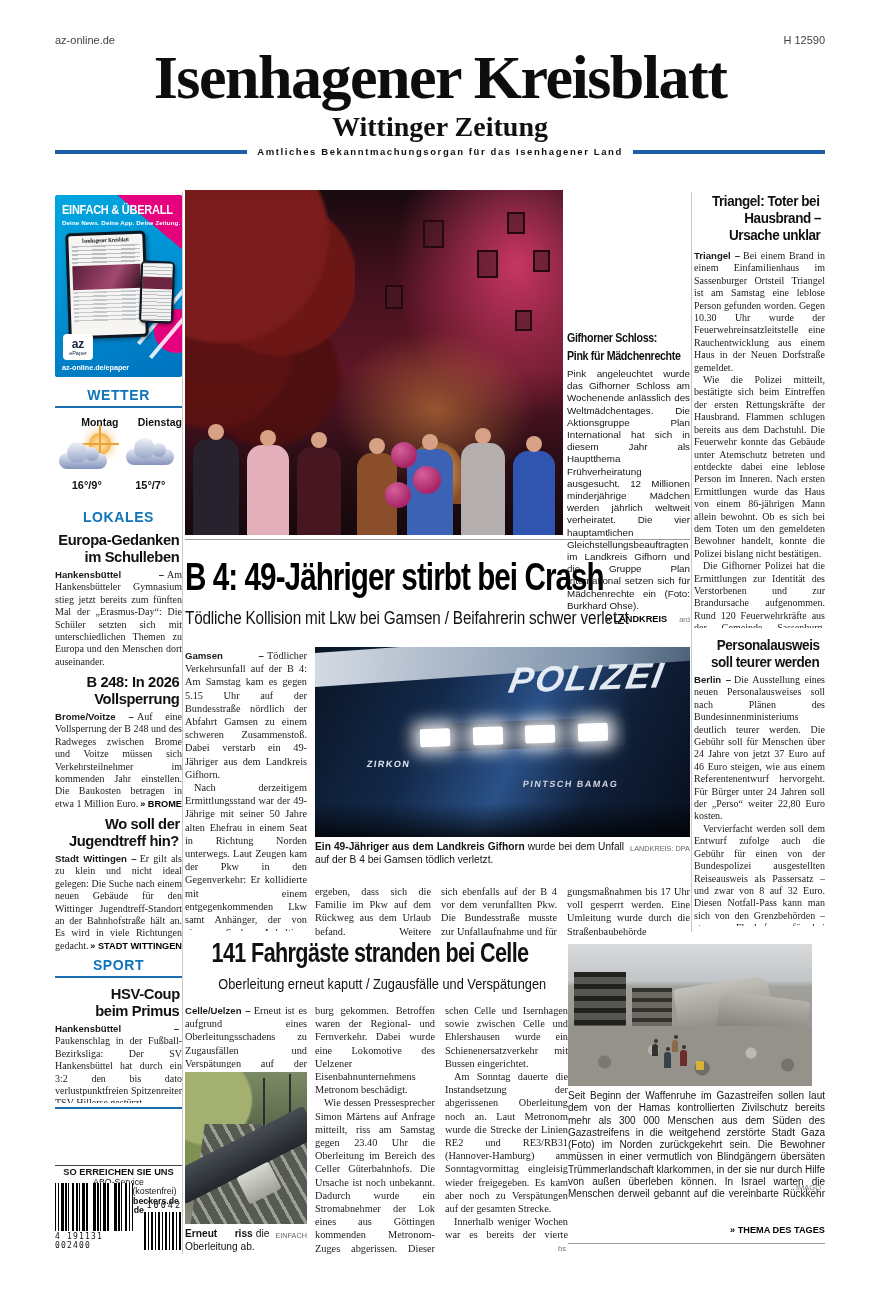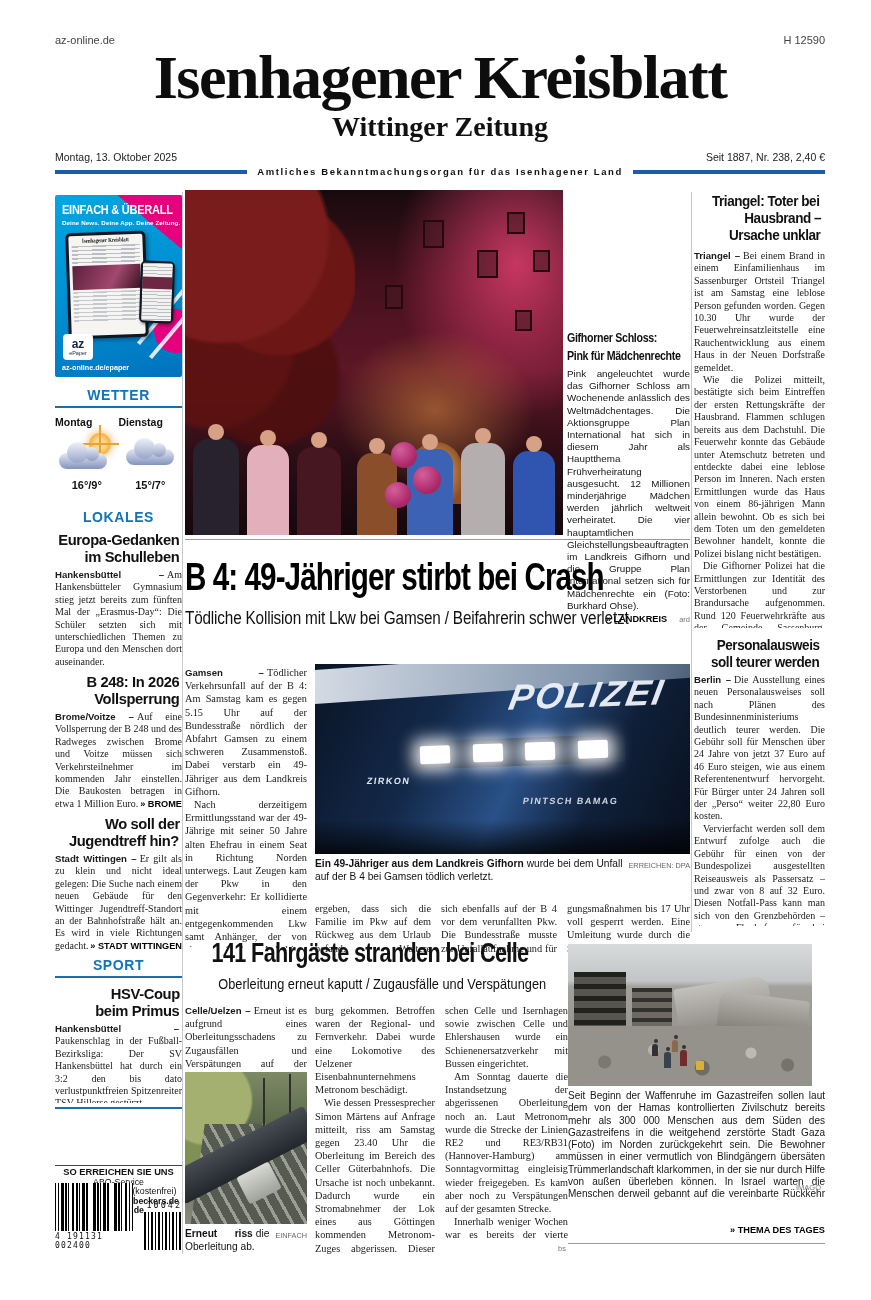--- a/index.html
+++ b/index.html
@@ -50,21 +50,21 @@
   .ad-pscr{width:100%;height:100%;background:#f3f2ef;border-radius:2px;
            background-image:linear-gradient(120deg,#6d2742 0 0),repeating-linear-gradient(180deg,#b9bec6 0 1px,transparent 1px 3.5px);
            background-size:100% 12px,100% 100%;background-position:0 14px,0 0;background-repeat:no-repeat,repeat}
   .ad-logo{position:absolute;top:139px;left:8px;width:30px;height:26px;background:#fff;border-radius:4px;
            display:flex;flex-direction:column;align-items:center;justify-content:center}
   .ad-logo .az{font-weight:bold;font-size:12px;line-height:12px;color:#16243f}
   .ad-logo .ep{font-size:5.5px;color:#16243f}
   .ad-url{position:absolute;bottom:5px;left:7px;color:#fff;font-weight:bold;font-size:7.2px}
 
   
-  .wday{font-weight:bold;font-size:10.5px;text-align:left}
+  .wday{font-weight:bold;font-size:10.5px;text-align:right}
   .wtemp{font-weight:bold;font-size:11px;text-align:center}
   .wicon{position:relative;width:56px;height:38px;margin:0 auto}
   .sun{position:absolute;right:4px;top:0;width:22px;height:22px;border-radius:50%;
        background:radial-gradient(circle,#ffd98c 30%,#f2a93e 75%);box-shadow:0 0 7px 2px rgba(243,170,62,.6)}
   .sun::before,.sun::after{content:"";position:absolute;left:-8px;top:10px;width:38px;height:2px;background:#e8a23c}
   .sun::after{transform:rotate(90deg)}
   .cloud{position:absolute;left:0;bottom:2px;width:48px;height:16px;border-radius:9px;
          background:linear-gradient(#e3e9f4,#8493bd)}
   .cloud::before{content:"";position:absolute;left:8px;top:-11px;width:21px;height:21px;border-radius:50%;background:linear-gradient(#eef1f8,#97a5c8)}
   .cloud::after{content:"";position:absolute;left:26px;top:-6px;width:14px;height:14px;border-radius:50%;background:linear-gradient(#e7ecf6,#8f9dc2)}
@@ -155,24 +155,20 @@
 
 <div class="page">
 
   <div class="abs" style="left:55px;top:34px;width:770px">
     <div class="m-row1">
       <span>az-online.de</span>
       <span>H 12590</span>
     </div>
     <div class="m-title">Isenhagener Kreisblatt</div>
     <div class="m-sub">Wittinger Zeitung</div>
-    <div class="m-row2">
-      <span>Montag, 13. Oktober 2025</span>
-      <span>Seit 1887, Nr. 238, 2,40 €</span>
-    </div>
     <div class="organ">
       <span class="bar"></span>
       <span class="txt">Amtliches Bekanntmachungsorgan für das Isenhagener Land</span>
       <span class="bar"></span>
     </div>
   </div>
 
   <div class="abs vline" style="left:182px;top:192px;height:1062px"></div>
   <div class="abs vline" style="left:691px;top:192px;height:740px"></div>
   <div class="abs hline" style="left:185px;top:539px;width:505px"></div>
@@ -339,21 +335,21 @@
     </div>
   </div>
 
   <div class="abs" style="left:185px;top:556px;width:505px;height:46px">
     <div class="mh">B 4: 49-Jähriger stirbt bei Crash</div>
   </div>
   <div class="abs" style="left:185px;top:608px;width:505px">
     <div class="msub">Tödliche Kollision mit Lkw bei Gamsen / Beifahrerin schwer verletzt</div>
   </div>
 
-  <div class="abs" style="left:185px;top:664px;width:505px;height:296px">
+  <div class="abs" style="left:185px;top:647px;width:505px;height:296px">
     <div class="abs body-txt clip" style="left:0;top:2px;width:122px;height:282px">
       <p><span class="lead">Gamsen –</span><span>Tödlicher Verkehrsunfall auf der B 4: Am Samstag kam es gegen 5.15 Uhr auf der Bundesstraße nördlich der Abfahrt Gamsen zu einem schweren Zusammenstoß. Dabei verstarb ein 49-Jähriger aus dem Landkreis Gifhorn.</span></p>
       <p class="ind">Nach derzeitigem Ermittlungsstand war der 49-Jährige mit seiner 50 Jahre alten Ehefrau in einem Seat in Richtung Norden unterwegs. Laut Zeugen kam der Pkw in den Gegenverkehr: Er kollidierte mit einem entgegenkommenden Lkw samt Anhänger, der von einem Sachsen-Anhaltiner gefahren wurde. Durch die Wucht des Aufpralls wurde der Pkw komplett zerstört.</p>
 
     </div>
 
     <div class="abs ph" style="left:130px;top:0;width:375px;height:190px;background:linear-gradient(115deg,#0a1424 0%,#13294a 32%,#2a5188 54%,#10203a 74%,#070f1d 100%)">
       <div class="po-roof"></div>
       <div class="po-word">POLIZEI</div>
       <div class="po-bar">
@@ -361,21 +357,21 @@
         <span class="po-l"></span>
         <span class="po-l"></span>
         <span class="po-l"></span>
       </div>
       <div class="po-z">ZIRKON</div>
       <div class="po-p">PINTSCH BAMAG</div>
       <div class="po-shadow"></div>
     </div>
 
     <div class="abs cap" style="left:130px;top:194px;width:375px">
-      <span class="credit">ERREICHEN: DPA</span><span class="capb">Ein 49-Jähriger aus dem Landkreis Gifhorn</span><span>wurde bei dem Unfall auf der B 4 bei Gamsen tödlich verletzt.</span>
+      <span class="credit">LANDKREIS: DPA</span><span class="capb">Ein 49-Jähriger aus dem Landkreis Gifhorn</span><span>wurde bei dem Unfall auf der B 4 bei Gamsen tödlich verletzt.</span>
     </div>
 
     <div class="abs body-txt clip" style="left:130px;top:238px;width:116px;height:54px">ergeben, dass sich die Familie im Pkw auf dem Rückweg aus dem Urlaub befand. Weitere Familienangehörige befanden</div>
     <div class="abs body-txt clip" style="left:256px;top:238px;width:116px;height:54px">sich ebenfalls auf der B 4 vor dem verunfallten Pkw. Die Bundesstraße musste zur Unfallaufnahme und für die Ber-</div>
     <div class="abs body-txt clip" style="left:382px;top:238px;width:123px;height:54px">gungsmaßnahmen bis 17 Uhr voll gesperrt werden. Eine Umleitung wurde durch die Straßenbaubehörde eingerichtet.</div>
   </div>
 
   <div class="abs" style="left:185px;top:938px;width:383px;height:318px">
     <div class="cx" style="height:32px">
       <span class="ch nw">141 Fahrgäste stranden bei Celle</span>

